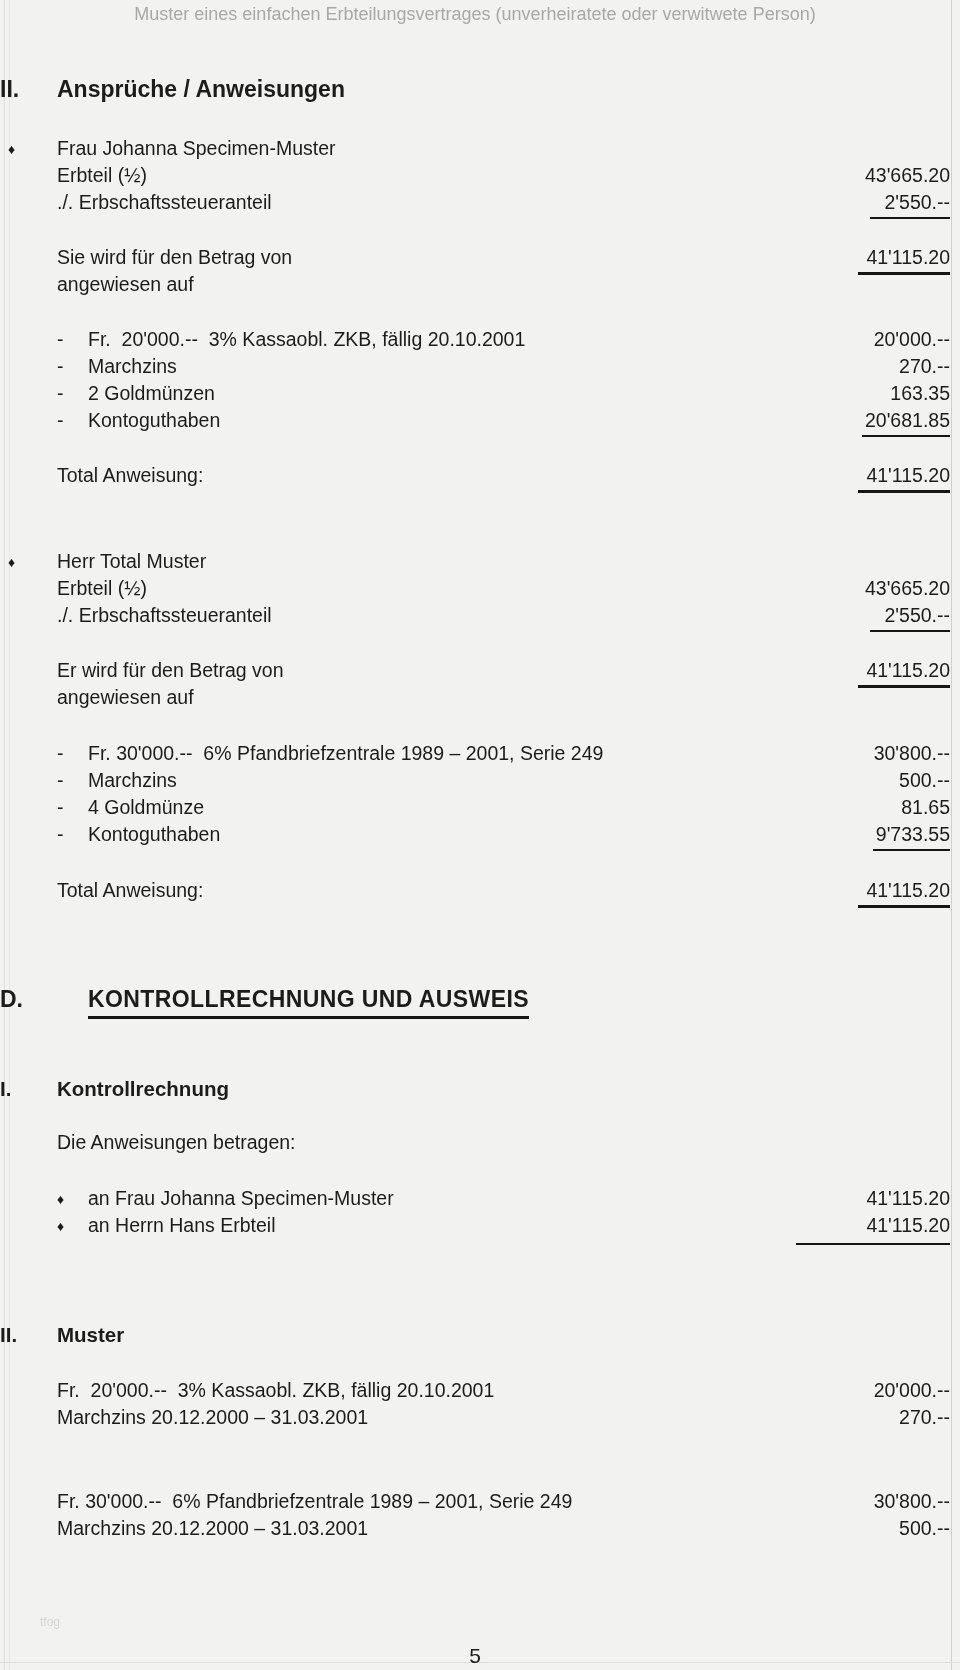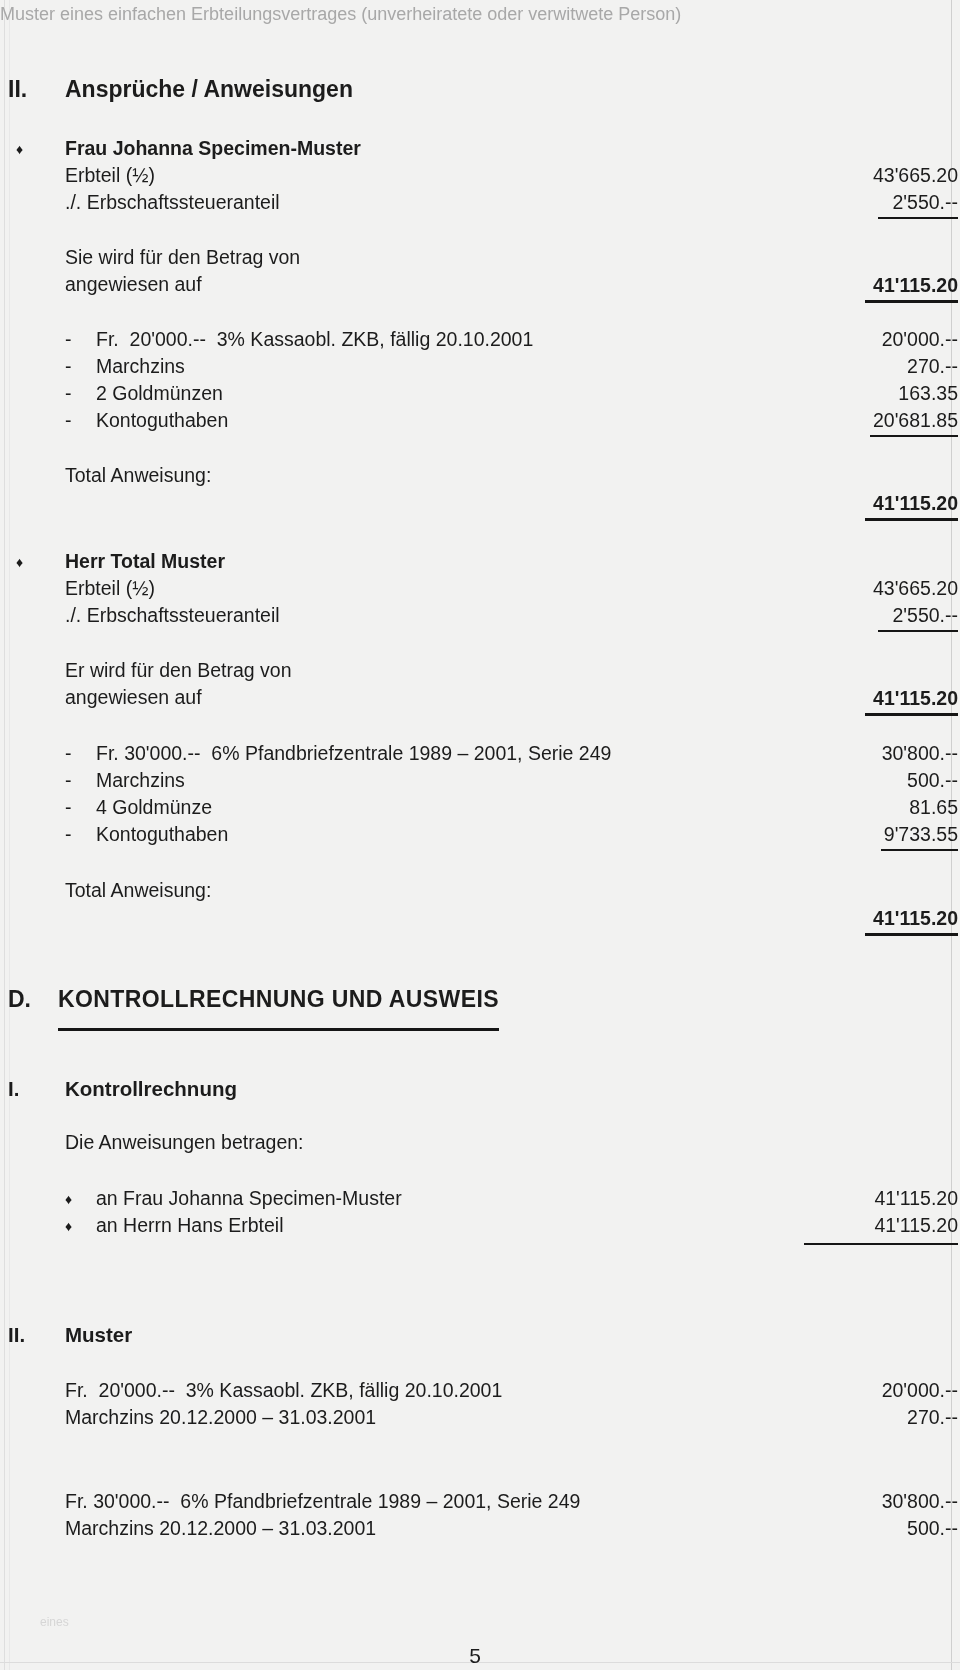--- a/index.html
+++ b/index.html
@@ -5,42 +5,42 @@
   html,body { margin:0; padding:0; }
   .page {
     position:relative;
     width:960px; height:1670px;
     background:#f2f2f1;
     color:#1c1c1c;
     font-family:"Liberation Sans", sans-serif;
     font-size:19.5px;
     overflow:hidden;
   }
-  .line { position:absolute; left:8px; width:950px; line-height:27px; }
+  .line { position:absolute; left:0; width:950px; line-height:27px; }
   .flex { display:flex; align-items:flex-start; }
   .ind  { padding-left:57px; }
   .lbl  { white-space:pre-wrap; }
   .val  { margin-left:auto; text-align:right; white-space:pre; }
-  .b    { font-weight:bold;margin-top:28px; }
+  .b    { font-weight:normal; }
   .num  { position:absolute; left:0; width:57px; font-weight:bold; }
   .h1   { font-size:23px; font-weight:bold; line-height:30px; }
   .bullet  { position:absolute; left:8px;  top:1px; font-size:14px; }
   .bullet2 { position:absolute; left:57px; top:1px; font-size:14px; }
   .dash    { position:absolute; left:57px; }
   .t2   { padding-left:88px; }
   .u1   { border-bottom:2px solid #161616; padding-bottom:1px; }
   .u2   { border-bottom:3px solid #161616; padding-bottom:1px; }
   .pl3  { padding-left:3px; }
   .pl8  { padding-left:8px; }
   .pl14 { padding-left:14px; }
   .pl22 { padding-left:22px; }
   .pl70 { padding-left:70px; }
   .gapb { padding-bottom:4px; }
-  .uhead { display:inline-block; margin-left:50px; border-bottom:3.5px solid #161616; padding-bottom:14px; letter-spacing:0.4px; }
-  .doc-header { position:absolute; top:4px; left:0; width:950px; text-align:left; color:#a8a8a8; font-size:18px; }
+  .uhead { display:inline-block; margin-left:88px; border-bottom:3.5px solid #161616; padding-bottom:2px; letter-spacing:0.4px; }
+  .doc-header { position:absolute; top:4px; left:0; width:950px; text-align:center; color:#a8a8a8; font-size:18px; }
   .wm { position:absolute; left:40px; top:1615px; color:#d6d6d6; font-size:12px; }
   .pgnum { position:absolute; top:1644px; left:0; width:950px; text-align:center; font-size:21px; }
   .edge { position:absolute; background:#dedede; }
   .edge-l1 { left:4px; top:0; width:1px; height:1670px; }
   .edge-l2 { left:9px; top:0; width:1px; height:1670px; background:#e8e8e8; }
   .edge-r  { left:951px; top:0; width:1px; height:1670px; background:#cfcfcf; }
   .edge-b  { left:0; top:1662px; width:960px; height:1px; background:#dcdcdc; }
 </style>
 </head>
 <body>
@@ -187,16 +187,16 @@
   </div>
   <div class="line flex" style="top:1488px">
     <span class="lbl ind">Fr. 30'000.--  6% Pfandbriefzentrale 1989 – 2001, Serie 249</span>
     <span class="val">30'800.--</span>
   </div>
   <div class="line flex" style="top:1515px">
     <span class="lbl ind">Marchzins 20.12.2000 – 31.03.2001</span>
     <span class="val">500.--</span>
   </div>
 
-  <div class="wm">eines</div>
+  <div class="wm">tfog</div>
   <div class="pgnum">5</div>
 
 </div>
 
 </body></html>

